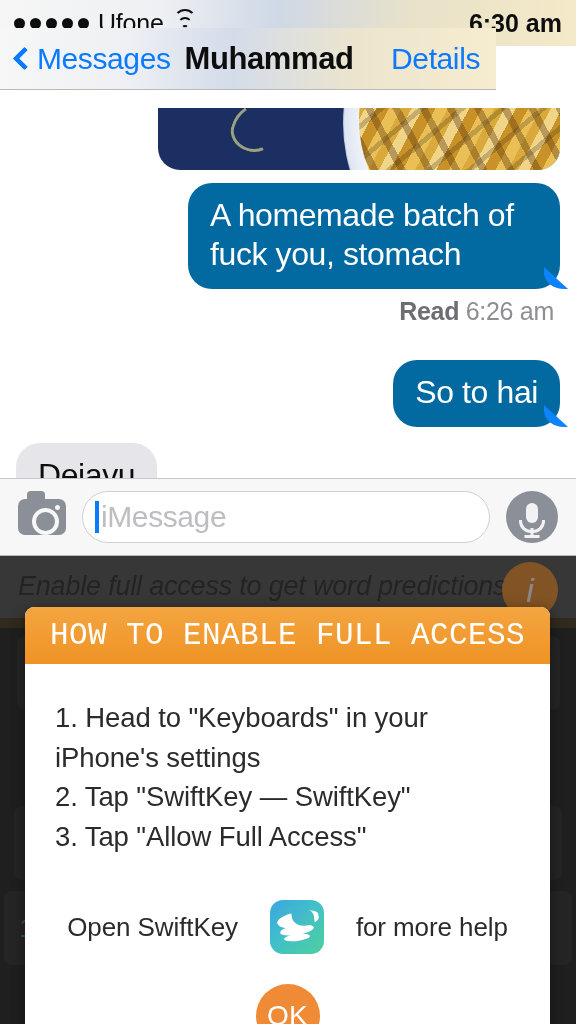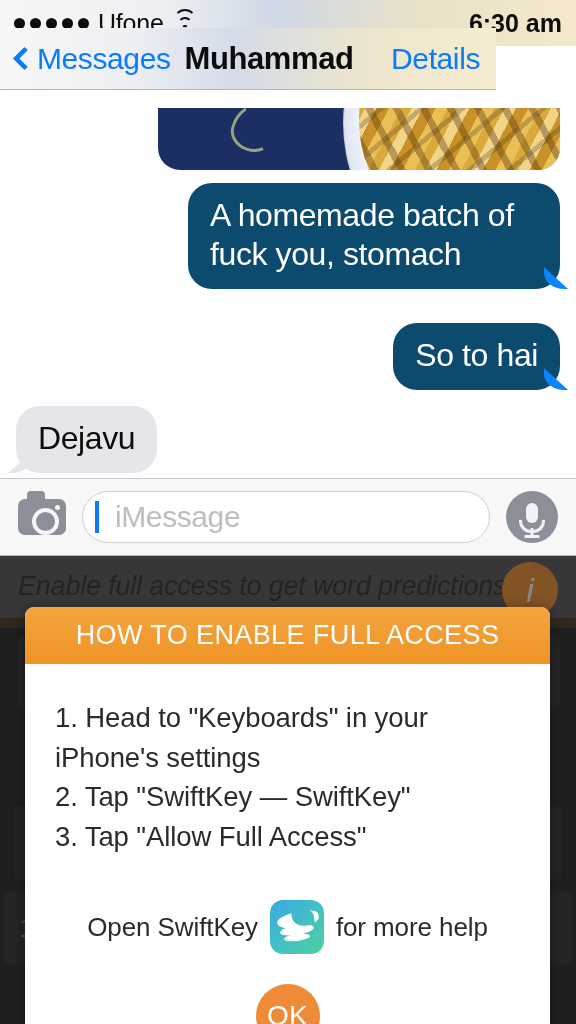--- a/index.html
+++ b/index.html
@@ -97,21 +97,21 @@
       repeating-linear-gradient(-40deg,rgba(40,28,10,.22) 0 5px,rgba(255,255,255,0) 5px 26px);
   }
   .photo .swirl {
     position:absolute; left:74px; top:-4px; width:44px; height:48px;
     border:3px solid #9aa27e; border-radius:50% 50% 50% 50%/60% 60% 40% 40%;
     border-right-color:transparent; border-top-color:transparent; transform:rotate(18deg);
   }
 
   .bubble { max-width:372px; padding:13px 22px 15px; font-size:32px;
             line-height:1.22; letter-spacing:-.4px; position:relative; word-wrap:break-word; }
-  .bubble.out { background:#0c4a6e; color:#fff; border-radius:24px; }
+  .bubble.out { background:#0369a1; color:#fff; border-radius:24px; }
   .bubble.in  { background:#e5e5ea; color:#0d0d0d; border-radius:24px; }
   .bubble.out:after {
     content:""; position:absolute; right:-8px; bottom:0; width:24px; height:22px;
     background:#0b84fe; border-bottom-left-radius:20px 16px;
     clip-path:polygon(0 0,100% 100%,0 100%);
   }
   .bubble.in:after {
     content:""; position:absolute; left:-8px; bottom:0; width:24px; height:22px;
     background:#e5e5ea; border-bottom-right-radius:20px 16px;
     clip-path:polygon(100% 0,100% 100%,0 100%);
@@ -126,21 +126,21 @@
     display:flex; align-items:center; padding:0 18px; gap:16px; z-index:4;
   }
   .cam { width:48px; height:36px; background:#8a8f98; border-radius:7px; position:relative; flex:none; }
   .cam:before { content:""; position:absolute; left:9px; top:-8px; width:18px; height:9px;
                 background:#8a8f98; border-radius:4px 4px 0 0; }
   .cam:after { content:""; position:absolute; left:14px; top:9px; width:19px; height:19px;
                border:4px solid #f7f7f7; border-radius:50%; }
   .cam u { position:absolute; right:6px; top:6px; width:5px; height:5px;
            background:#f7f7f7; border-radius:50%; }
   .field { flex:1; height:52px; background:#fff; border:1.5px solid #d0d0d4;
-           border-radius:26px; display:flex; align-items:center; padding:1px 12px; gap:16px; }
+           border-radius:26px; display:flex; align-items:center; padding:1px 12px; gap:2px; }
   .caret { width:4px; height:32px; background:#0a7bff; flex:none; }
   .ph { font-size:30px; color:#bdbdc2; letter-spacing:-.4px; }
   .mic { width:52px; height:52px; border-radius:50%; background:#8a8f98;
          position:relative; flex:none; }
   .mic:before { content:""; position:absolute; left:50%; top:12px; transform:translateX(-50%);
                 width:12px; height:20px; background:#f2f2f4; border-radius:7px; }
   .mic:after { content:""; position:absolute; left:50%; top:29px; transform:translateX(-50%);
                width:20px; height:10px; border:3px solid #f2f2f4; border-top:0;
                border-radius:0 0 12px 12px; }
   .mic u { position:absolute; left:50%; bottom:7px; transform:translateX(-50%);
@@ -196,24 +196,24 @@
   
   #dim { position:absolute; top:556px; left:0; width:576px; height:468px;
          background:rgba(40,40,40,.55); z-index:2; }
 
   
   #dialog { position:absolute; left:25px; top:607px; width:525px;
             background:#fff; border-radius:9px; overflow:hidden; z-index:3;
             box-shadow:0 3px 14px rgba(0,0,0,.45); }
   #dlgHead { background:linear-gradient(to bottom,#f4a540,#ef9325);
              height:57px; display:flex; align-items:center; justify-content:center; }
-  .dlg-title { color:#fff; font-size:27px; letter-spacing:.4px; }
+  .dlg-title { color:#fff; font-size:31px; letter-spacing:.4px;font-family:Liberation Mono, monospace; }
   #dlgBody { padding:34px 30px 10px; }
   .step { font-size:27.5px; color:#2b2b2b; line-height:1.44; letter-spacing:-.1px; }
-  #dlgOpen { display:flex; align-items:center; justify-content:center; gap:12px;
+  #dlgOpen { display:flex; align-items:center; justify-content:center; gap:32px;
              margin-top:44px; }
   .open-txt { font-size:26px; color:#2b2b2b; letter-spacing:-.1px; }
   .sk-logo { width:54px; height:54px; border-radius:13px;
              background:linear-gradient(135deg,#3aa7e0 0%,#41bfc9 45%,#4ecf9e 100%);
              position:relative; overflow:hidden; flex:none; }
   .sk-logo span { position:absolute; display:block; background:#fff; border-radius:50%; }
   .sk-logo .s1 { left:7px;  top:12px; width:42px; height:16px; transform:rotate(-11deg);
                  border-radius:50% 40% 50% 60%; }
   .sk-logo .s2 { left:10px; top:25px; width:34px; height:10px; transform:rotate(-9deg);
                  border-radius:50%; }
@@ -266,20 +266,24 @@
     <div class="row out">
       <div class="photo">
         <div class="plate"></div>
         <div class="fries"></div>
         <div class="swirl"></div>
       </div>
     </div>
 
     <div class="row out" style="margin-top:13px;">
       <div class="bubble out">A homemade batch of fuck you, stomach</div>
+    </div>
+    <div class="receipt">
+      <b>Read</b>
+      <span>6:26 am</span>
     </div>
 
     <div class="row out" style="margin-top:34px;">
       <div class="bubble out">So to hai</div>
     </div>
 
     <div class="row in" style="margin-top:16px;">
       <div class="bubble in">Dejavu</div>
     </div>
 

